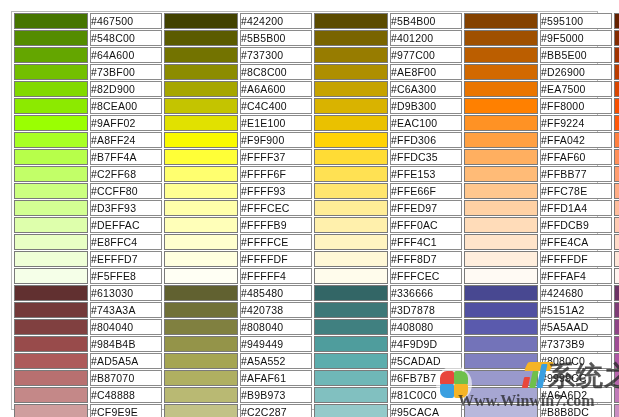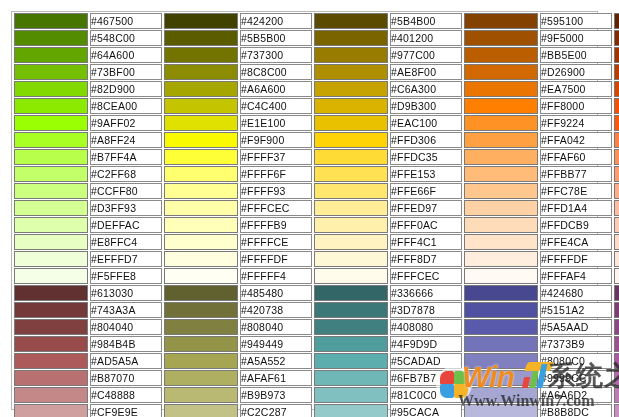--- a/index.html
+++ b/index.html
@@ -412,21 +412,20 @@
   </table>
 </div>
 
 <div id="watermark">
   <div id="wm-logo">
     <div class="q q1"></div>
       <div class="q q2"></div>
     <div class="q q3"></div>
       <div class="q q4"></div>
   </div>
-  <div id="wm-win">Win</div>
   <div id="wm-seven">
     <div class="swoosh"></div>
     <div class="bar b1"></div>
       <div class="bar b2"></div>
       <div class="bar b3"></div>
   </div>
   <div id="wm-cn">系统之家</div>
   <div id="wm-url">Www.Winwin7.com</div>
 </div>
 

